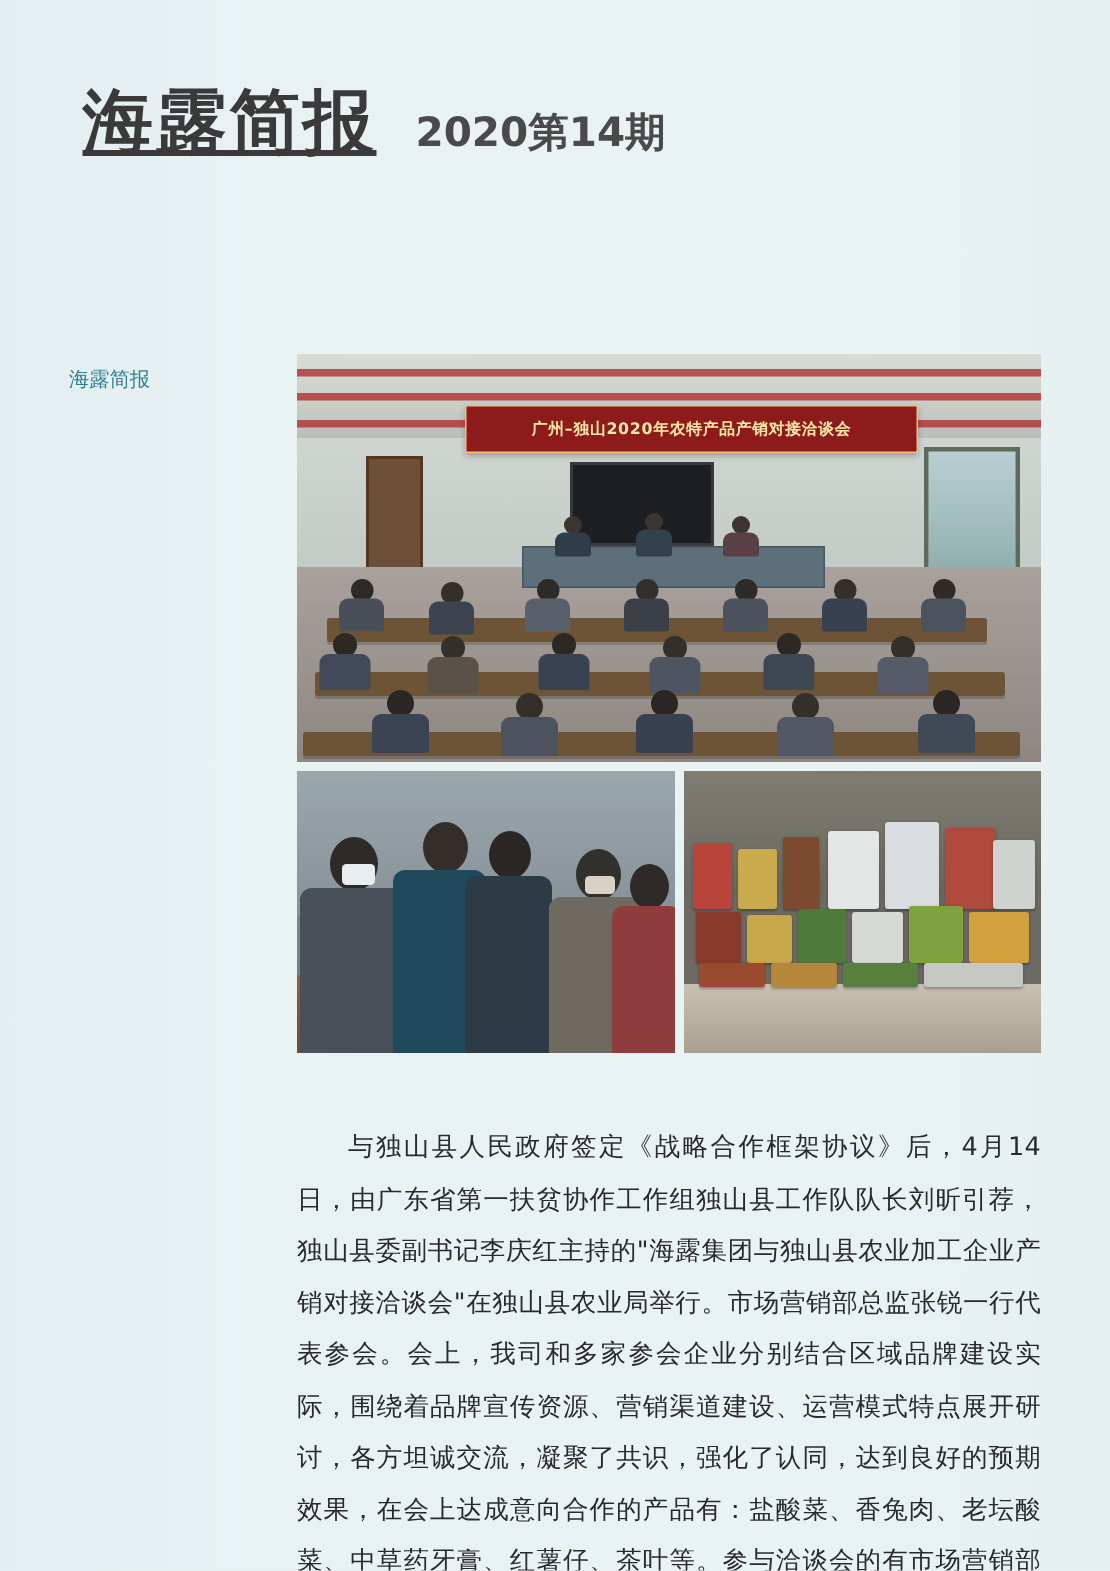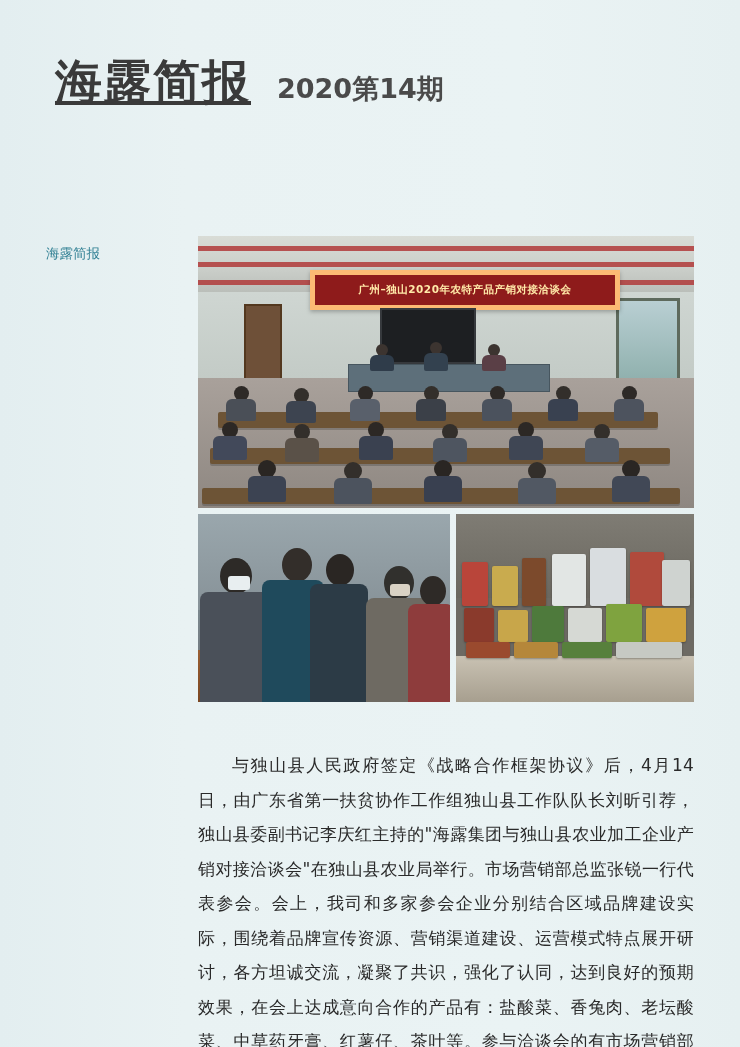--- a/index.html
+++ b/index.html
@@ -91,21 +91,21 @@
   .p1-beam {
     position: absolute; height: 5px; background: #b03a3a; opacity: .85;
   }
   .p1-wall {
     position: absolute; left: 0; top: 56px; width: 100%; height: 86px;
     background: linear-gradient(180deg,#cfd6d2 0%, #c3cbc6 100%);
   }
   .p1-banner {
     position: absolute; left: 112px; top: 34px; width: 300px; height: 30px;
     background: #8e1b1b;
-    border: 5px solid #fdba74;
+    border: 1px solid #fdba74;
     display: flex; align-items: center; justify-content: center;
     color: #ffe9a8; font-size: 10.5px; font-weight: bold; letter-spacing: .5px;
     box-shadow: 0 2px 4px rgba(0,0,0,.25);
   }
   .p1-screen {
     position: absolute; left: 182px; top: 72px; width: 92px; height: 52px;
     background: #1d1f22; border: 2px solid #36393d;
   }
   .p1-door {
     position: absolute; left: 46px; top: 68px; width: 34px; height: 76px;

